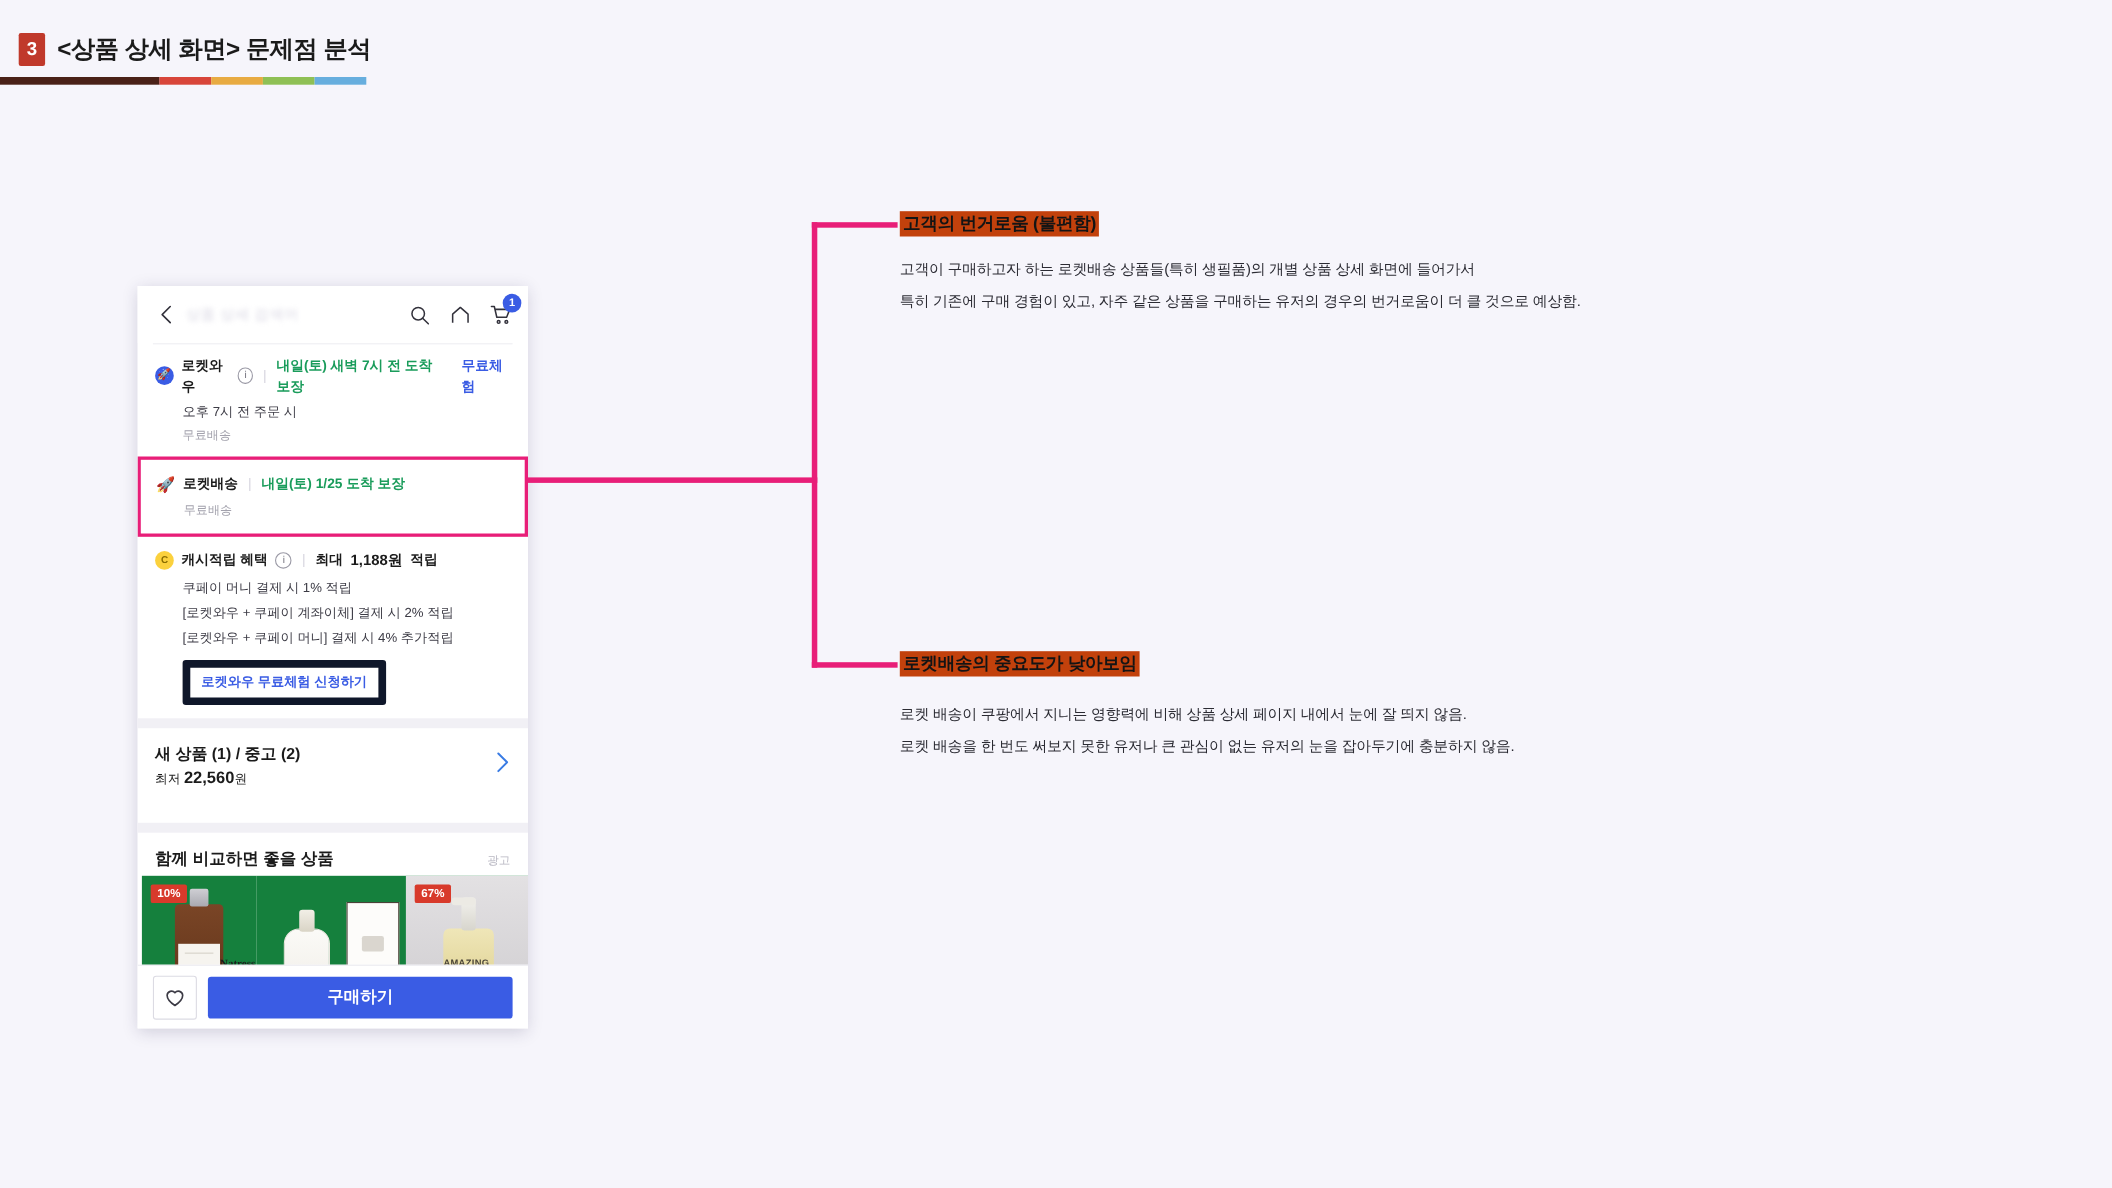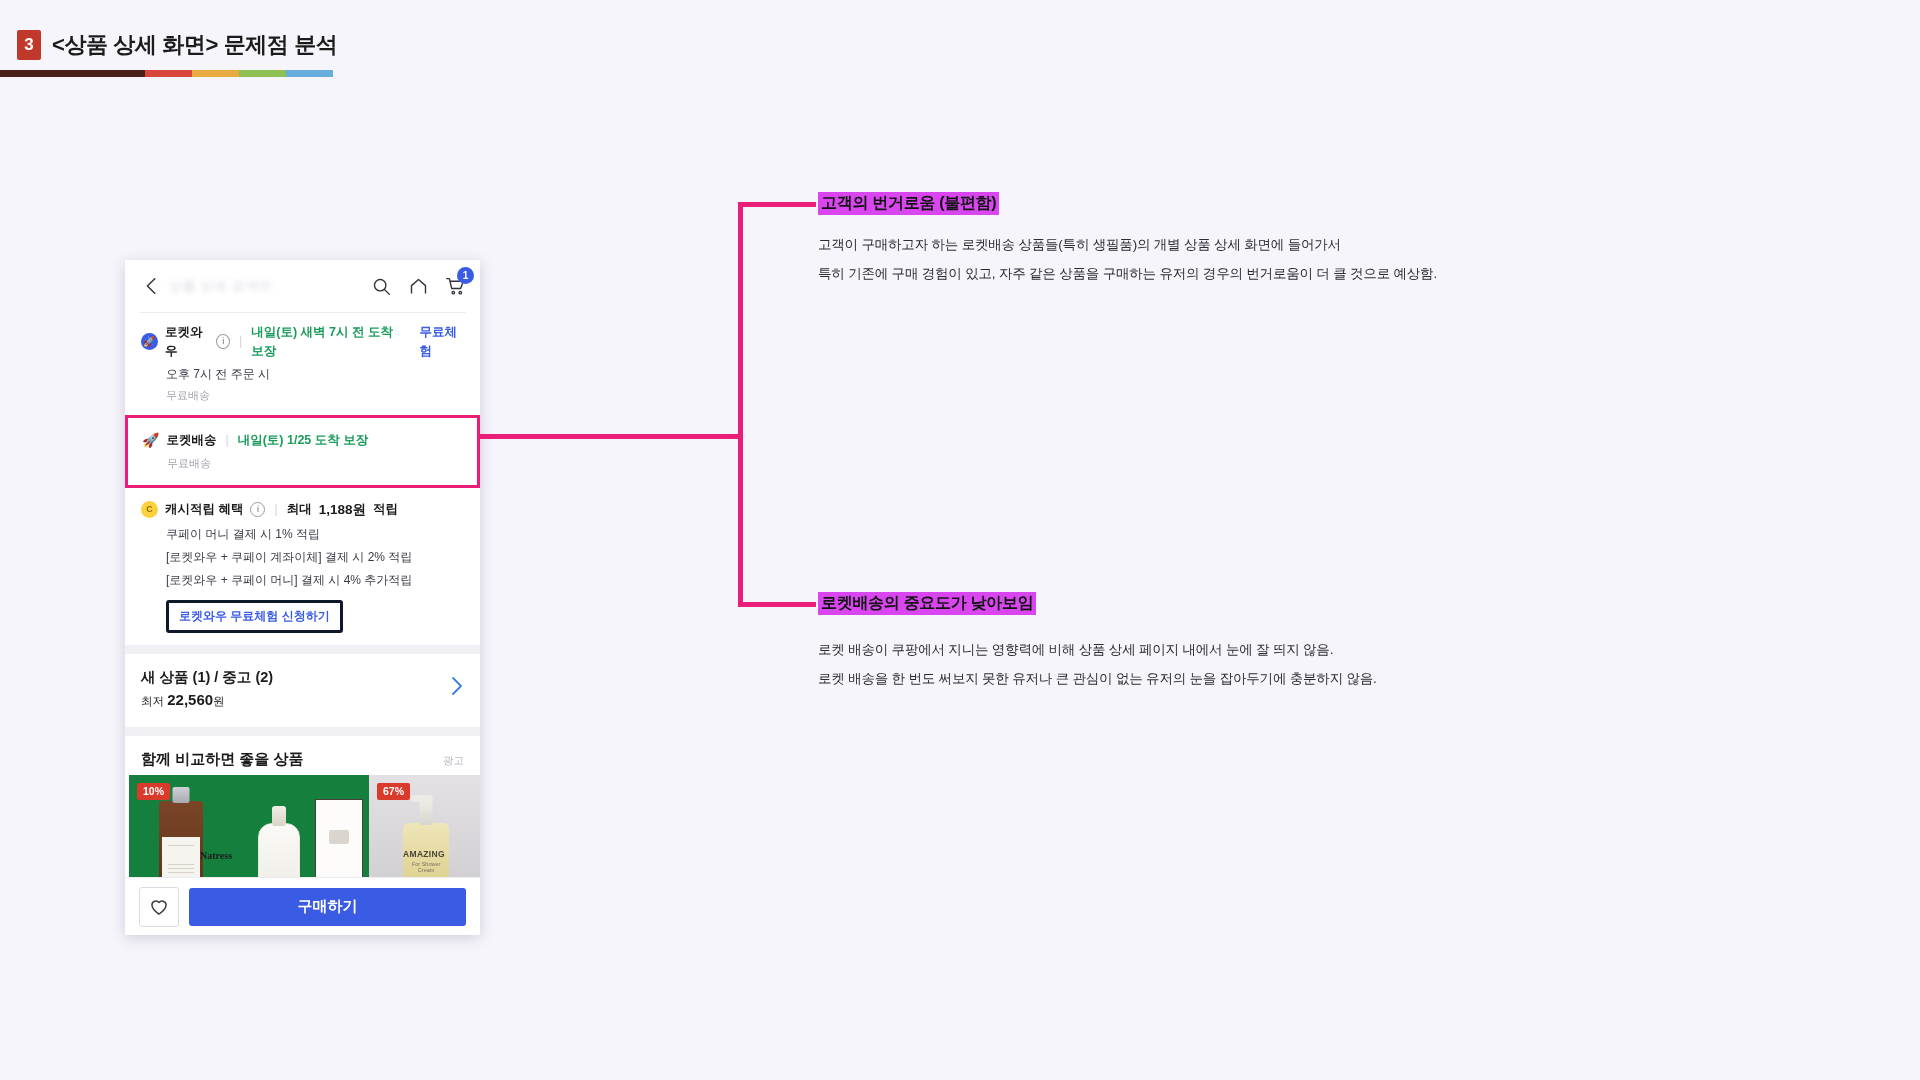--- a/index.html
+++ b/index.html
@@ -74,29 +74,29 @@
 
   #rocket-highlight{
     position:relative;margin:0;
     border:3px solid #e81e78;box-sizing:border-box;
   }
   #rocket-highlight .delivery-block{padding:12px 14px 14px 14px;}
 
   .cash-line{font-size:12px;color:#3c3b45;margin:6px 0 0 25px;}
   #wow-trial-btn{
     margin:11px 0 0 25px;display:inline-block;
-    border:3px solid #0f172a;border-radius:3px;padding:5px 10px;
+    border:7px solid #0f172a;border-radius:3px;padding:5px 10px;
     color:#3a5ce4;font-size:12px;font-weight:bold;cursor:pointer;background:#fff;
   }
 
   .band{height:9px;background:#f1f0f5;}
 
   #used-row{
     display:flex;align-items:center;justify-content:space-between;
-    padding:14px 16px 18px 16px;box-sizing:border-box;cursor:pointer;
+    padding:14px 16px 32px 16px;box-sizing:border-box;cursor:pointer;
   }
   #used-title{font-size:14.5px;font-weight:bold;color:#1b1b1b;}
   #used-price{font-size:11.5px;color:#1b1b1b;margin-top:4px;}
   #used-price b{font-size:15px;}
   #used-chevron{color:#3a7ce4;font-size:20px;}
 
   #compare-head{
     display:flex;align-items:baseline;justify-content:space-between;
     padding:14px 16px 6px 16px;box-sizing:border-box;
   }
@@ -151,21 +151,21 @@
     display:flex;align-items:center;justify-content:center;
     font-size:15px;font-weight:bold;cursor:pointer;
   }
 
   
   .conn{position:absolute;background:#e81e78;}
 
   
   .anno{position:absolute;}
   .anno-title{
-    display:inline-block;background:#d946ef;
+    display:inline-block;background:#c2410c;
     font-size:16px;font-weight:bold;color:#141414;letter-spacing:-0.3px;
     padding:1px 3px;
   }
   .anno-body{margin-top:20px;}
   .anno-body p{
     margin:0 0 9px 0;font-size:13.5px;color:#2b2b33;letter-spacing:-0.2px;line-height:1.5;
   }
   #anno-2 .anno-body{margin-top:25px;}
 </style>
 </head>

